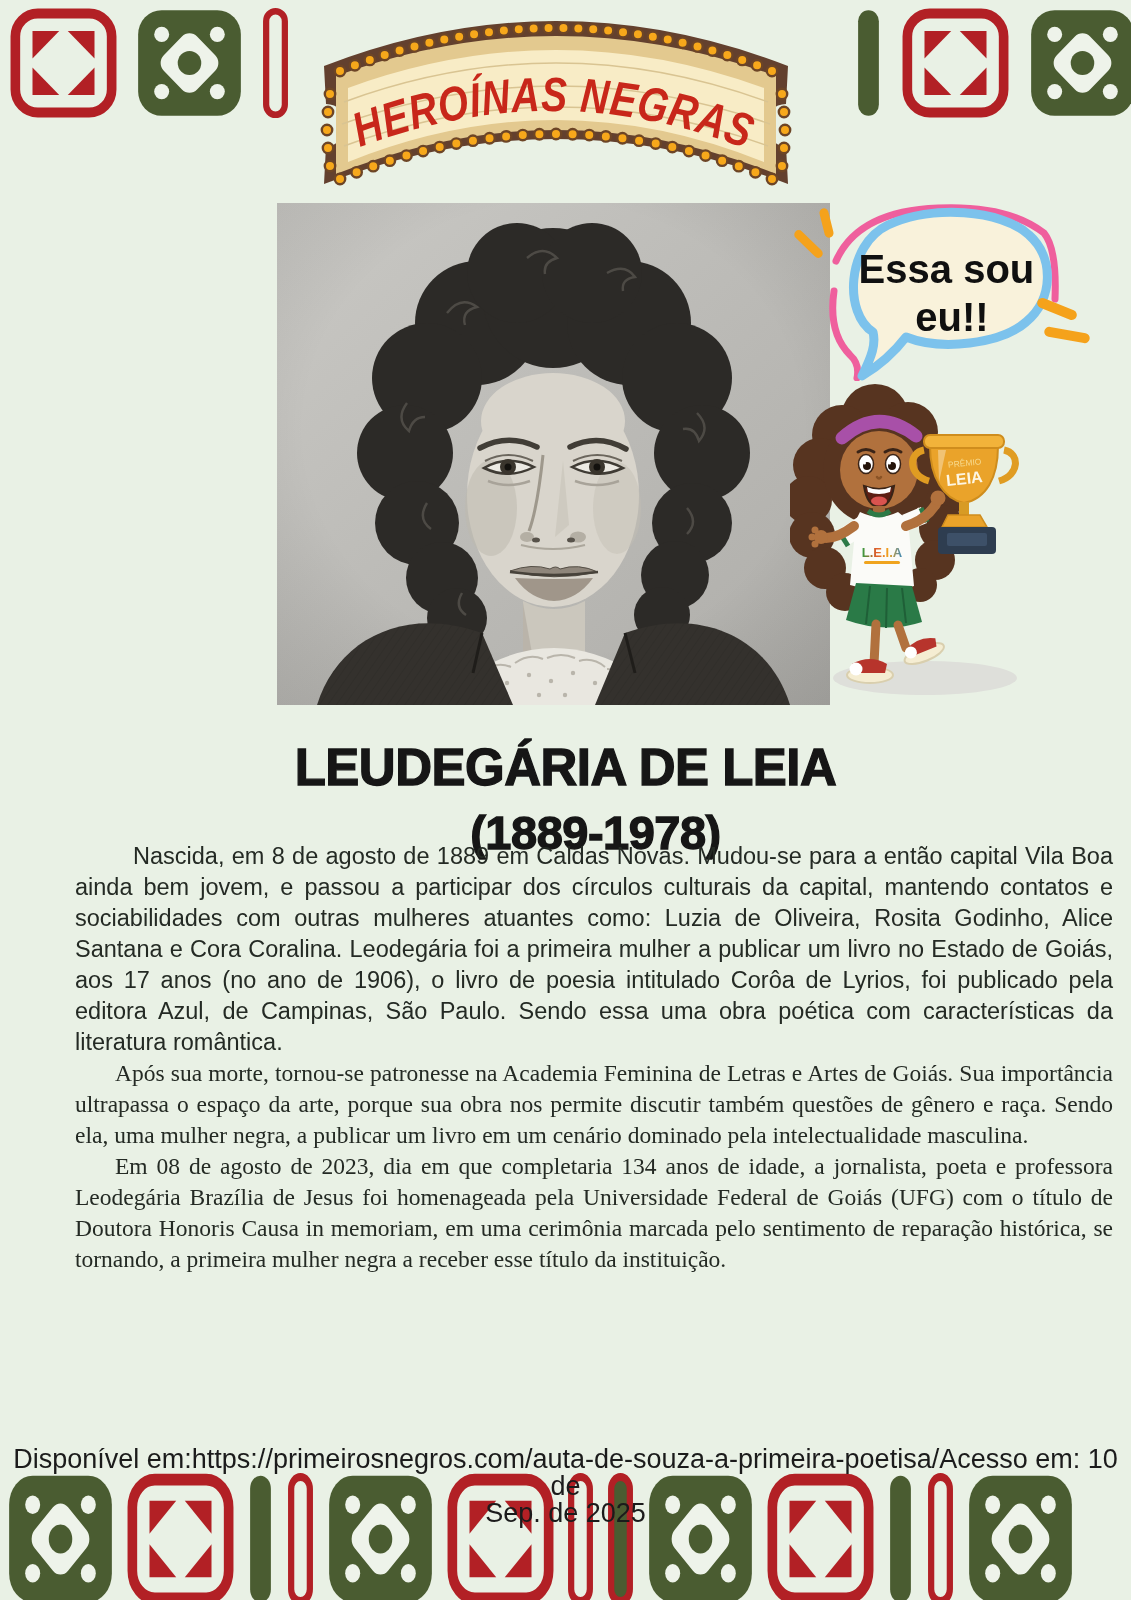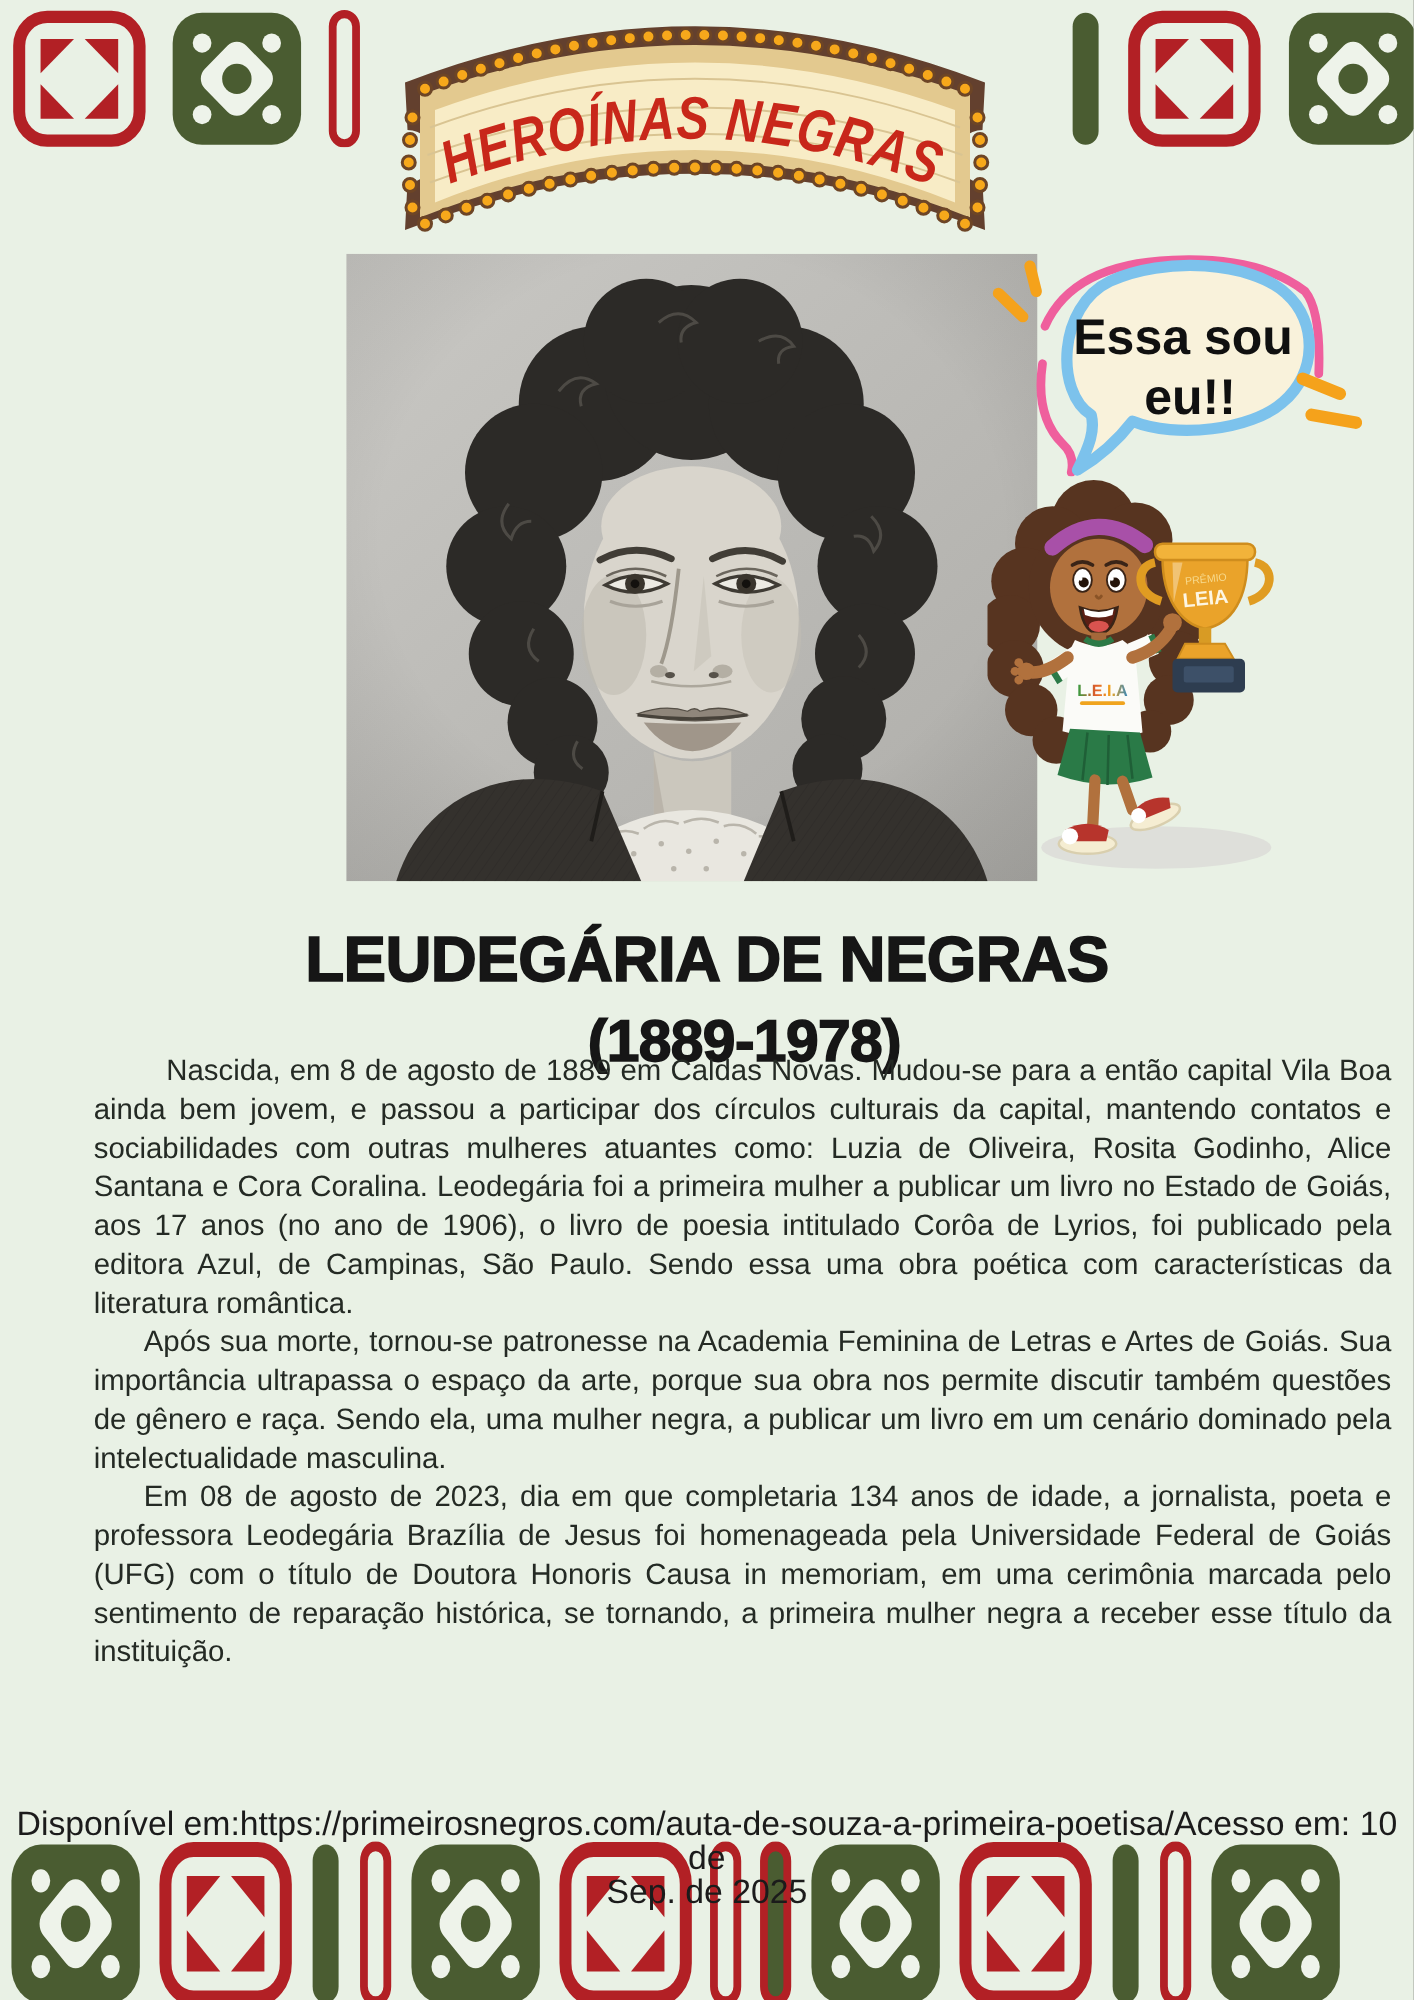--- a/index.html
+++ b/index.html
@@ -33,21 +33,21 @@
   .title{position:absolute;left:0;width:100%;text-align:center;font-weight:bold;
          color:var(--title-text,#161616);-webkit-text-stroke:1.3px var(--title-text,#161616);
          letter-spacing:-0.5px;}
   #main-title{top:704px;font-size:51px;}
   #sub-title{top:766px;font-size:47px;padding-left:30px;}
   
   .article{position:absolute;left:47px;top:841px;width:1038px;
            font-size:23.5px;line-height:31px;text-align:justify;color:#242a24;margin-left:28px;}
   .article p{margin:0;}
   .article p.first{text-indent:58px;}
-  .article p.rest{text-indent:40px;}
+  .article p.rest{text-indent:40px;font-family:Liberation Serif, serif;}
   
   .source{position:absolute;top:1446px;left:0;width:100%;text-align:center;
           font-size:27px;line-height:27px;color:#1b1b1b;z-index:6;}
 </style>
 </head>
 <body>
 
 <svg width="0" height="0" style="position:absolute" aria-hidden="true">
   <defs>
     <symbol id="sym-sq-tri" viewBox="0 0 100 100">
@@ -412,21 +412,21 @@
       <path d="M64,146 Q48,158 36,158" stroke="#b1713d" stroke-width="10" fill="none" stroke-linecap="round"></path>
       <circle cx="31" cy="157" r="7" fill="#b1713d"></circle>
       <circle cx="25" cy="150" r="3.5" fill="#b1713d"></circle>
         <circle cx="22" cy="157" r="3.5" fill="#b1713d"></circle>
       <circle cx="25" cy="164" r="3.5" fill="#b1713d"></circle>
       <path d="M116,146 Q136,140 146,124" stroke="#b1713d" stroke-width="10" fill="none" stroke-linecap="round"></path>
       <circle cx="148" cy="118" r="7.5" fill="#b1713d"></circle>
     </g>
   </svg>
 
-  <h1 class="title" id="main-title">LEUDEGÁRIA DE NEGRAS</h1>
+  <h1 class="title" id="main-title">LEUDEGÁRIA DE LEIA</h1>
   <h2 class="title" id="sub-title">(1889-1978)</h2>
 
   <div class="article">
     <p class="first">Nascida, em 8 de agosto de 1889 em Caldas Novas. Mudou-se para a então capital Vila Boa ainda bem jovem, e passou a participar dos círculos culturais da capital, mantendo contatos e sociabilidades com outras mulheres atuantes como: Luzia de Oliveira, Rosita Godinho, Alice Santana e Cora Coralina. Leodegária foi a primeira mulher a publicar um livro no Estado de Goiás, aos 17 anos (no ano de 1906), o livro de poesia intitulado Corôa de Lyrios, foi publicado pela editora Azul, de Campinas, São Paulo. Sendo essa uma obra poética com características da literatura romântica.</p>
     <p class="rest">Após sua morte, tornou-se patronesse na Academia Feminina de Letras e Artes de Goiás. Sua importância ultrapassa o espaço da arte, porque sua obra nos permite discutir também questões de gênero e raça. Sendo ela, uma mulher negra, a publicar um livro em um cenário dominado pela intelectualidade masculina.</p>
     <p class="rest">Em 08 de agosto de 2023, dia em que completaria 134 anos de idade, a jornalista, poeta e professora Leodegária Brazília de Jesus foi homenageada pela Universidade Federal de Goiás (UFG) com o título de Doutora Honoris Causa in memoriam, em uma cerimônia marcada pelo sentimento de reparação histórica, se tornando, a primeira mulher negra a receber esse título da instituição.</p>
   </div>
 
   <div class="source">
     <div>Disponível em:https://primeirosnegros.com/auta-de-souza-a-primeira-poetisa/Acesso em: 10 de</div>

